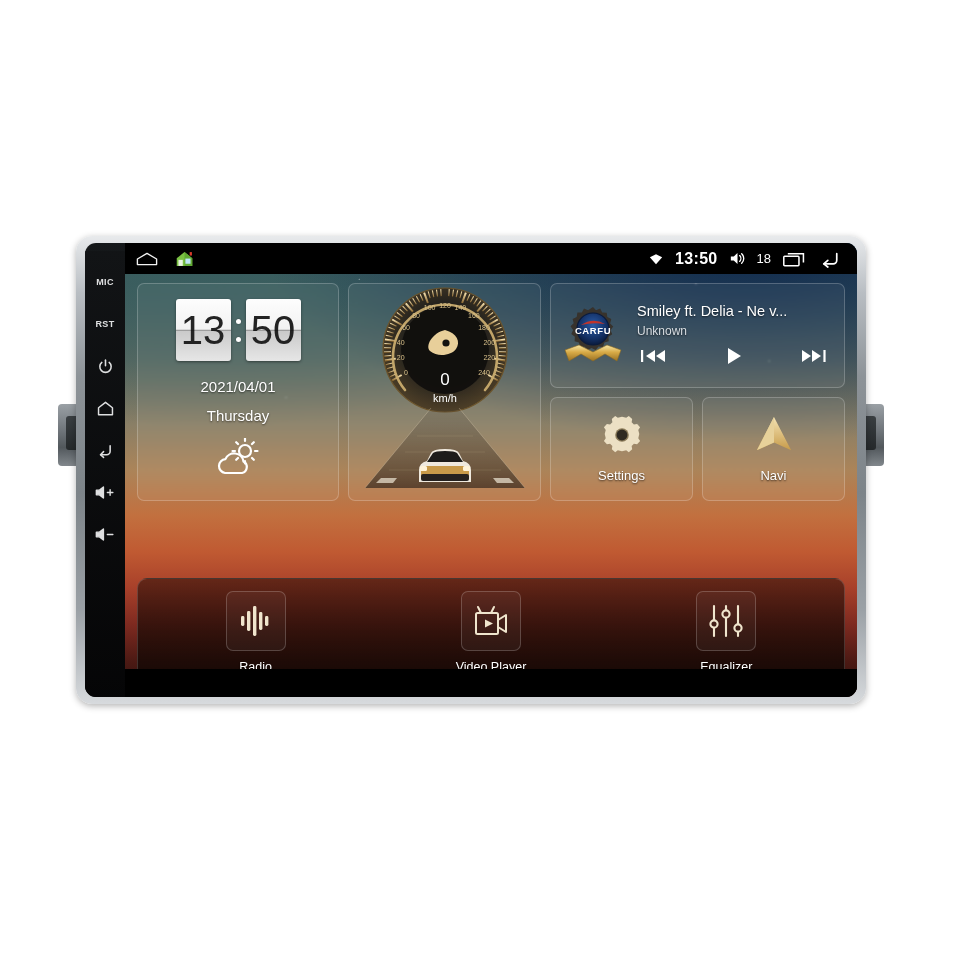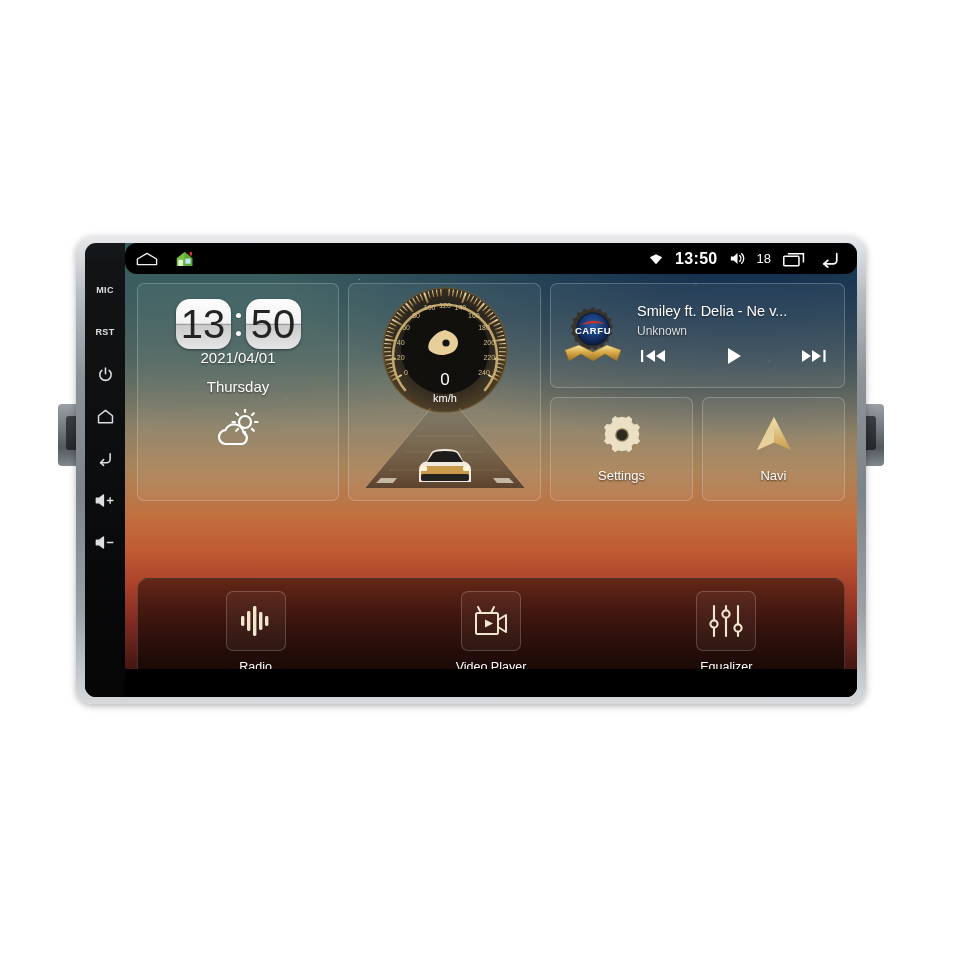--- a/index.html
+++ b/index.html
@@ -30,21 +30,21 @@
   }
   .bracket.left  { left:58px; border-radius:4px 0 0 4px; }
   .bracket.right { left:848px; border-radius:0 4px 4px 0; }
   .bracket::after{
     content:""; position:absolute; top:12px; left:8px; width:20px; height:34px;
     background:linear-gradient(180deg,#3a3f42,#25292b); border-radius:3px;
   }
 
   
   .keybar {
-    position:absolute; left:0; top:16px; width:40px; height:100%;
+    position:absolute; left:0; top:8px; width:40px; height:100%;
     background:linear-gradient(180deg,#121416,#050506);
     display:flex; flex-direction:column; align-items:center;
     padding-top:10px; gap:0; z-index:6;
   }
   .keybar .k {
     color:#f0f1f2; font-size:9px; font-weight:bold; letter-spacing:.4px;
     height:42px; display:flex; align-items:center; justify-content:center;
     width:100%; opacity:.92;
   }
   .keybar .k svg { display:block; }
@@ -81,21 +81,21 @@
       radial-gradient(1px 1px at 78% 9%, #fff, transparent),
       radial-gradient(1px 1px at 88% 26%, #fff, transparent),
       radial-gradient(1px 1px at 46% 30%, #fff, transparent),
       radial-gradient(1px 1px at 22% 34%, #fff, transparent),
       radial-gradient(1px 1px at 70% 40%, #fff, transparent);
   }
 
   
   .statusbar {
     position:relative; height:31px; background:#000;
-    display:flex; align-items:center; padding:0 14px 0 10px; z-index:5;border-radius:12px;
+    display:flex; align-items:center; padding:0 14px 0 10px; z-index:5;
   }
   .sb-left { display:flex; align-items:center; gap:16px; }
   .sb-right { margin-left:auto; display:flex; align-items:center; gap:11px; color:#fff; }
   .sb-time { font-size:16px; font-weight:bold; color:#fff; letter-spacing:.3px; }
   .sb-vol  { font-size:13px; color:#fff; }
   .ic { display:block; }
 
   
   .home {
     position:absolute; left:0; right:0; top:31px; bottom:0;
@@ -108,33 +108,33 @@
     background:rgba(255,255,255,.055);
     backdrop-filter:blur(1px);
     position:relative; overflow:hidden;
   }
 
   
   .w-clock { width:202px; display:flex; flex-direction:column; align-items:center;
              padding-top:15px; }
   .flip { display:flex; align-items:center; gap:3px; }
   .flip-card {
-    width:55px; height:50px; border-radius:14px; position:relative;
+    width:55px; height:62px; border-radius:3px; position:relative;
     background:linear-gradient(180deg,#fdfdfd 0%,#f2f2f2 48%,#c9c9c9 50%,#e6e6e6 100%);
     box-shadow:0 1px 3px rgba(0,0,0,.45);
     display:flex; align-items:center; justify-content:center;
   }
   .flip-card span { font-size:40px; color:#232323; font-weight:400; line-height:1;
                     font-family:"Liberation Sans", sans-serif; }
   .flip-card::after{ content:""; position:absolute; left:0; right:0; top:50%;
                      height:1px; background:rgba(0,0,0,.22); }
   .flip-colon { display:flex; flex-direction:column; gap:13px; padding:0 2px; }
   .flip-colon i { width:5px; height:5px; border-radius:50%; background:#fff; display:block;
                   box-shadow:0 0 2px rgba(0,0,0,.4); }
-  .w-date { font-size:15px; color:#fff; text-shadow:0 1px 2px rgba(0,0,0,.55); }
+  .w-date { margin-top:17px; font-size:15px; color:#fff; text-shadow:0 1px 2px rgba(0,0,0,.55); }
   .w-day  { margin-top:12px; font-size:15px; color:#fff; text-shadow:0 1px 2px rgba(0,0,0,.55); }
   .w-weather { margin-top:14px; }
 
   
   .w-speed { width:193px; display:flex; flex-direction:column; align-items:center; }
   .speed-svg { margin-top:2px; }
   .road-svg  { margin-top:-6px; }
 
   
   .col-right { flex:1; display:flex; flex-direction:column; gap:9px; }

